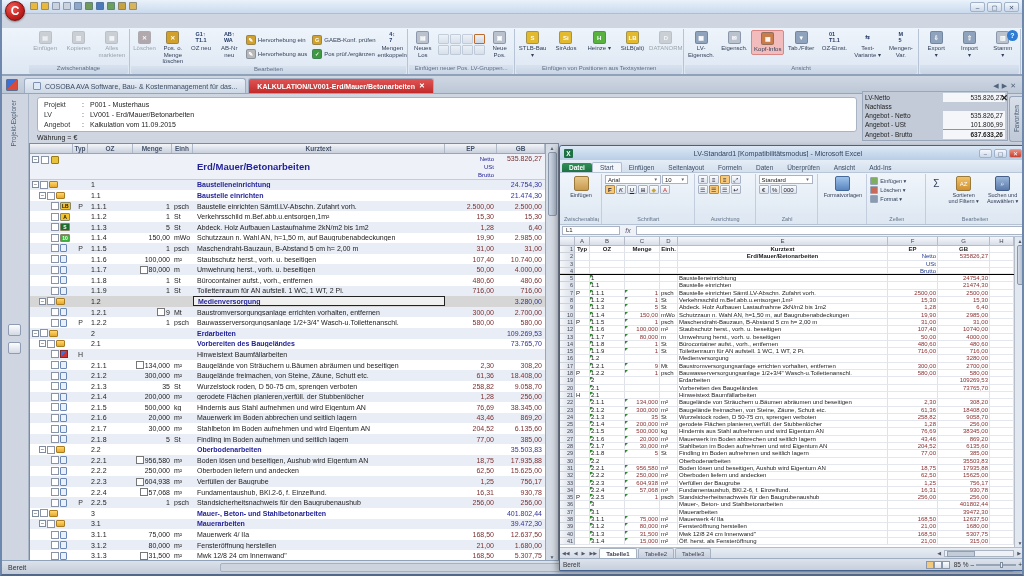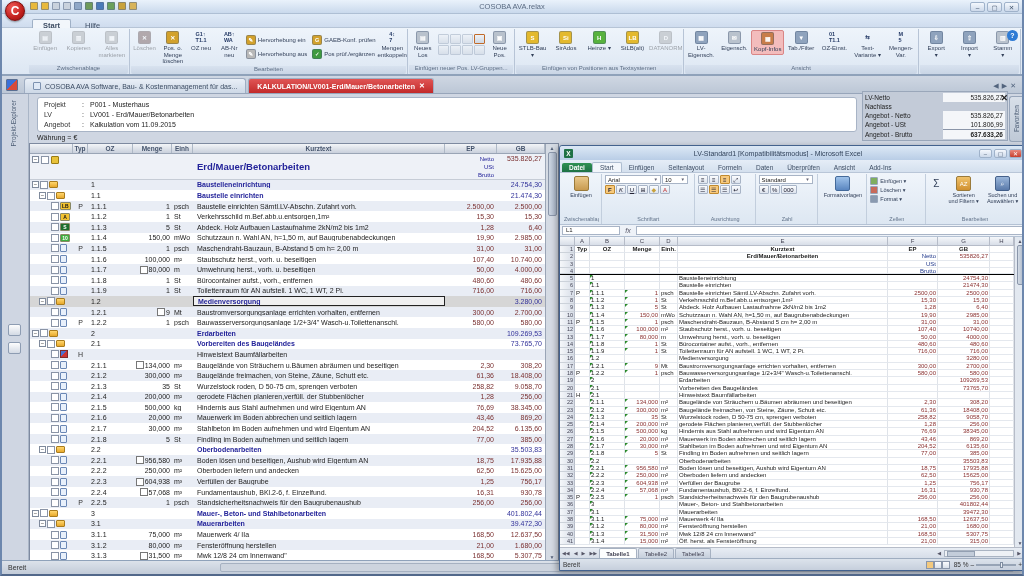--- a/index.html
+++ b/index.html
@@ -194,42 +194,40 @@
   #xstatus .sl{width:40px;height:2px;background:#97a4b6;position:relative;}
   #xstatus .sl i{position:absolute;left:24px;top:-2px;width:3px;height:6px;background:#e8edf3;border:1px solid #7e8ca0;}
   .spacer{flex:1;}
 </style>
 </head>
 <body>
 
 <div id="app">
 
   <div id="titlebar">
-    <div id="app-title">COSOBA AVA.relax</div>
     <div id="qat">
       <div class="qicon" style="background:#e8b93c"></div>
       <div class="qicon" style="background:#e8b93c"></div>
       <div class="qicon" style="background:#c9d2dd"></div>
       <div class="qicon" style="background:#c9d2dd"></div>
       <div class="qicon" style="background:#8fa8c8"></div>
       <div class="qicon" style="background:#6f9a5a"></div>
       <div class="qicon" style="background:#4a7ab8"></div>
       <div class="qicon" style="background:#6aa05c"></div>
       <div class="qicon" style="background:#c8a23c"></div>
       <div class="qicon" style="background:#d8b45a"></div>
     </div>
     <div class="winctl">
       <div class="wbtn">–</div>
       <div class="wbtn">▢</div>
       <div class="wbtn">✕</div>
     </div>
   </div>
   <div id="logo">C</div>
 
-  <div id="ribbontabs"><span class="rtab active">Start</span><span class="rtab">Hilfe</span></div>
 
   <div id="ribbon">
       <div class="rgroup">
         <div class="rbody">
           <div class="rbtn disabled">
             <div class="ric" style="background: rgb(154, 167, 182);">▤</div>
             <div class="lbl">Einfügen</div>
           </div>
           <div class="rbtn disabled">
             <div class="ric" style="background: rgb(154, 167, 182);">▥</div>

